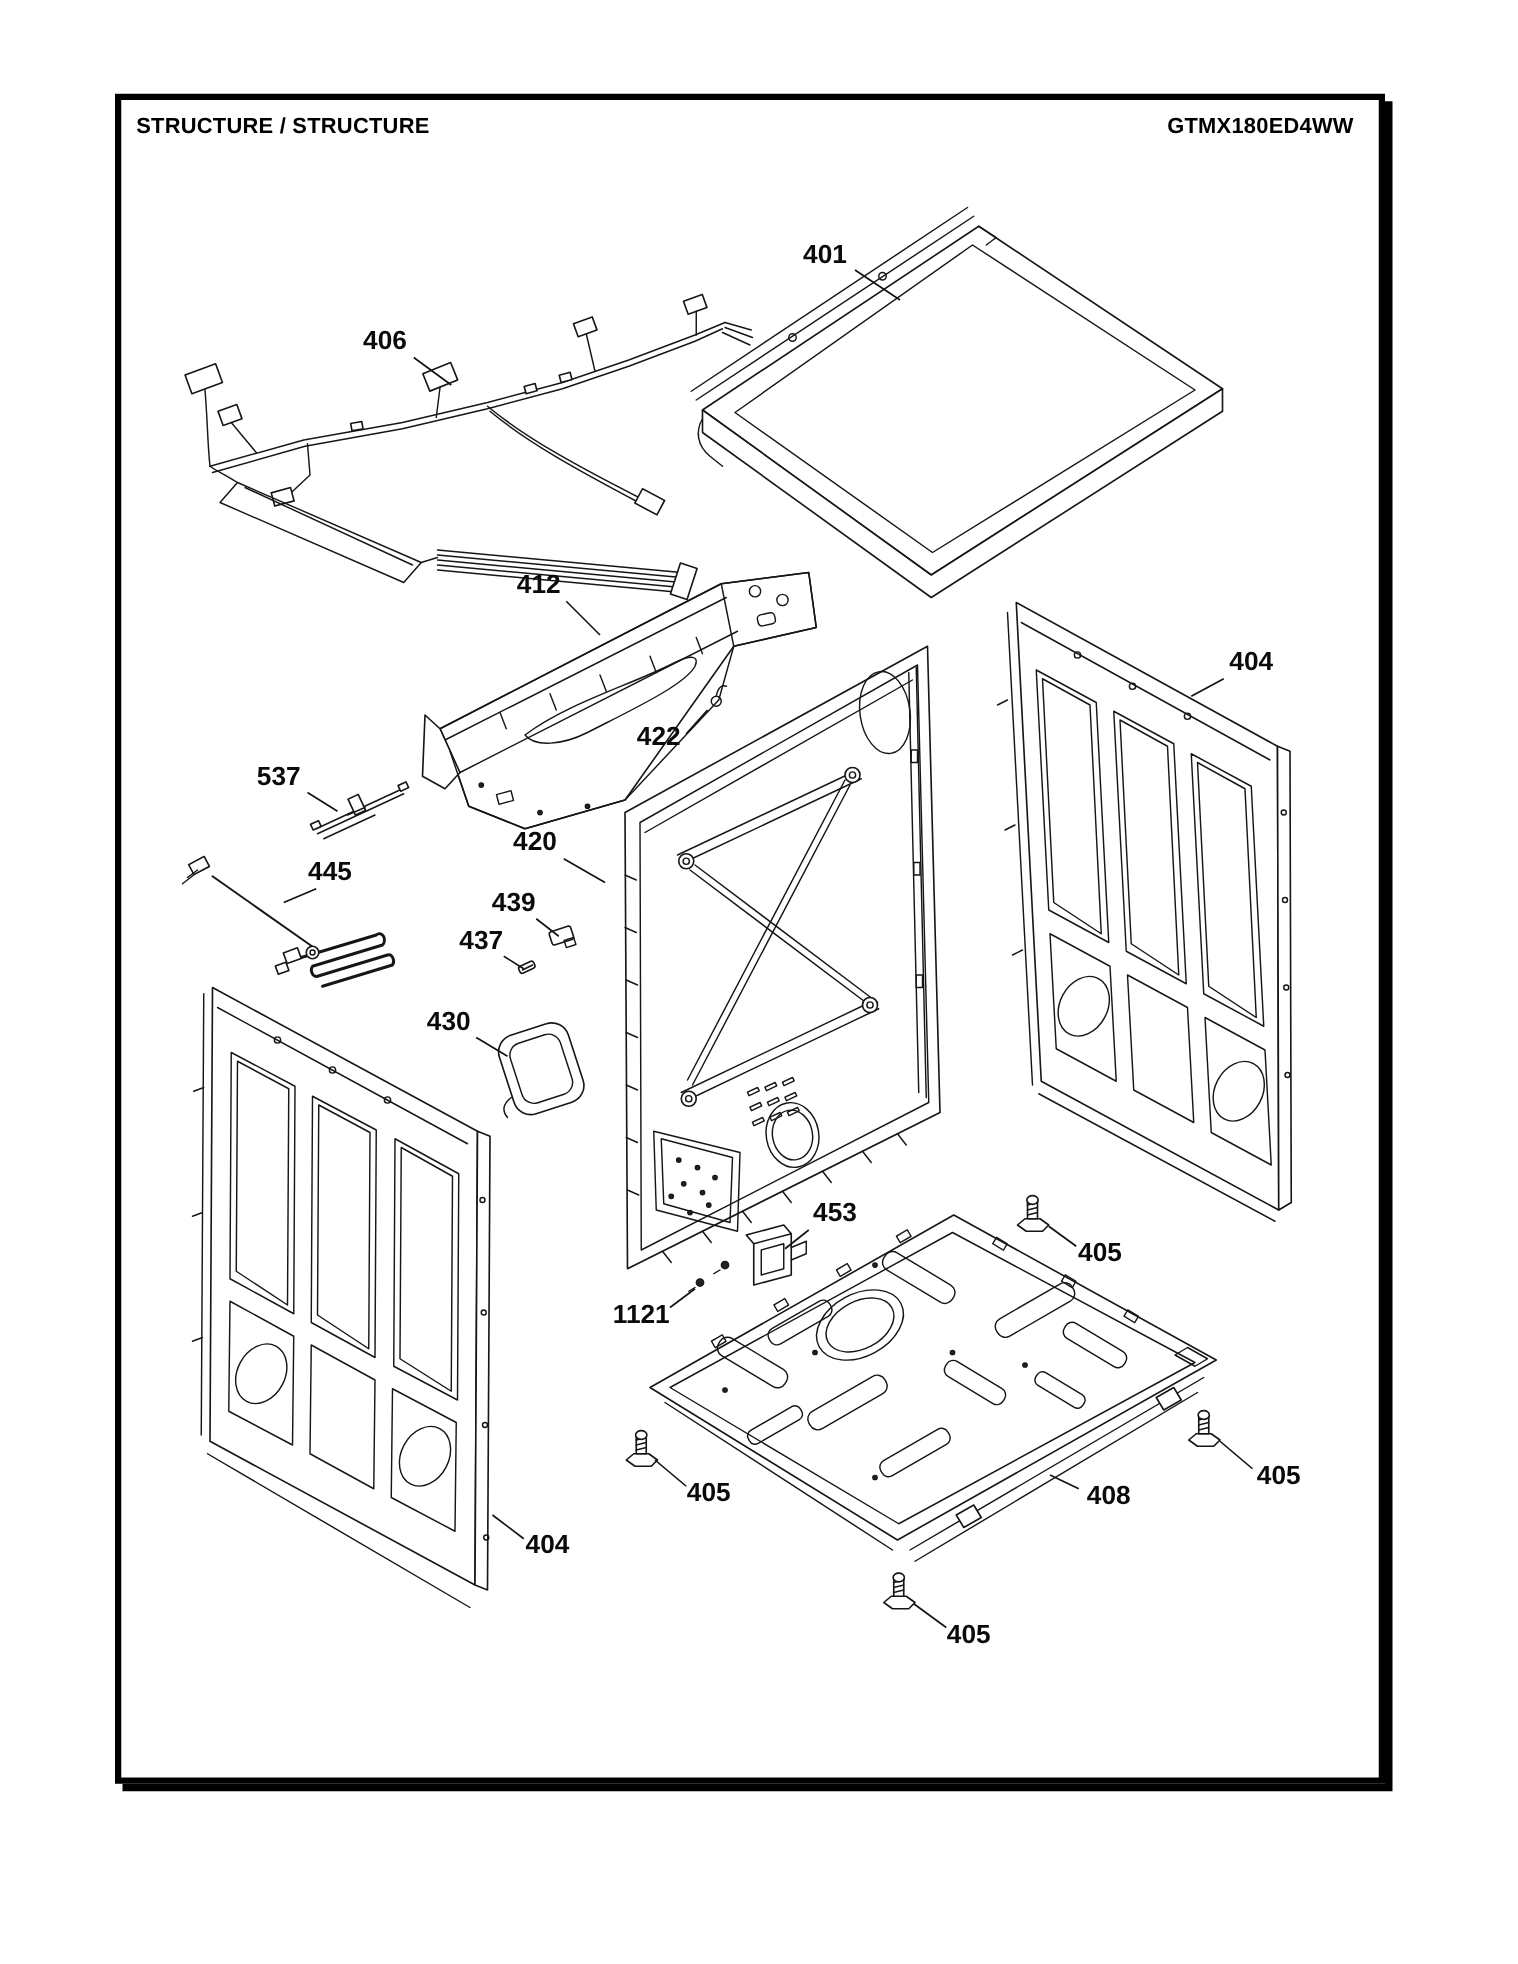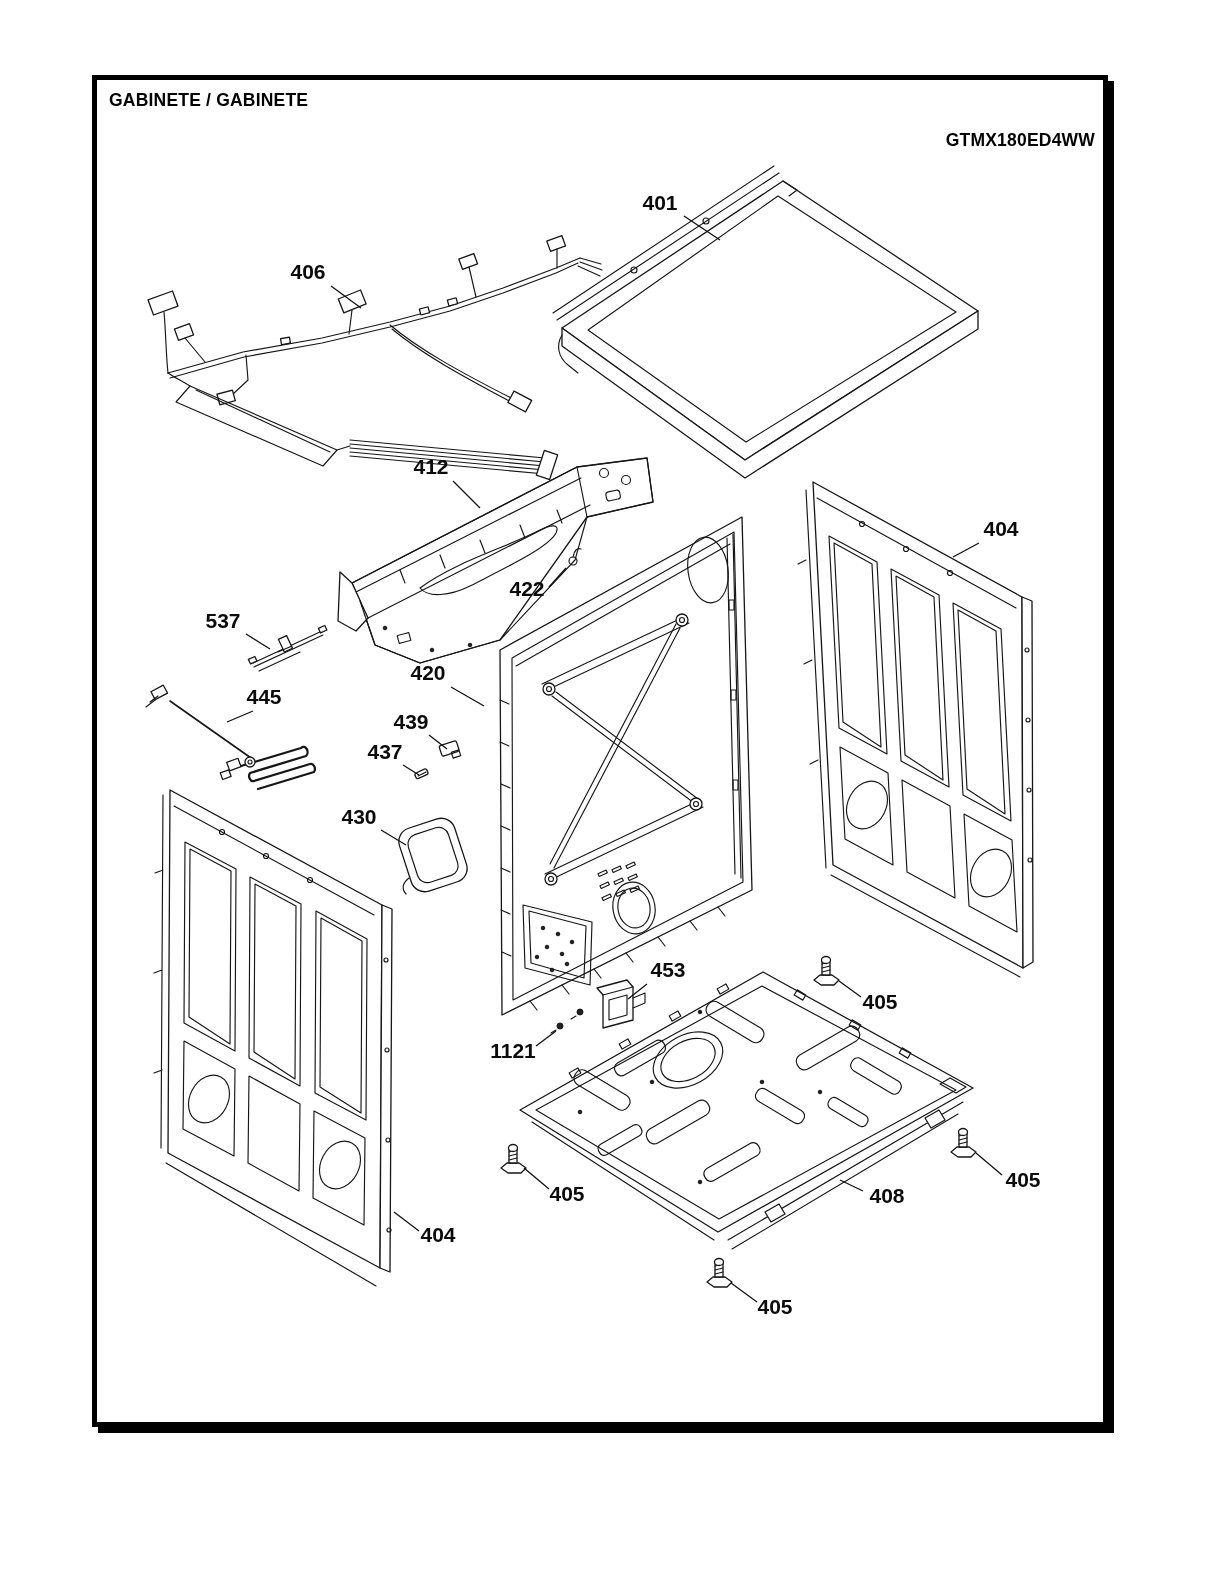--- a/index.html
+++ b/index.html
@@ -3,36 +3,36 @@
 <meta charset="utf-8">
 <style>
   html,body{margin:0;padding:0;background:#fff;}
   .page{position:relative;width:1214px;height:1571px;background:#fff;overflow:hidden;
         font-family:"Liberation Sans",sans-serif;}
   .frame{position:absolute;left:92px;top:75px;width:1006px;height:1342px;
          border:5px solid #000;background:#fff;box-shadow:6px 6px 0 0 #000;}
   .hdr{position:absolute;top:10px;font-weight:bold;font-size:17.5px;color:#000;
        letter-spacing:.2px;white-space:nowrap;}
   .hdr-left{left:12px;}
-  .hdr-right{right:8px;margin-top:40px;}
+  .hdr-right{right:20px;}
   svg.art{position:absolute;left:0;top:0;width:1214px;height:1571px;}
   svg .ln{fill:none;stroke:#161616;stroke-width:1.15;stroke-linejoin:round;stroke-linecap:round;}
   svg .fw{fill:#ffffff;stroke:#161616;stroke-width:1.3;stroke-linejoin:round;}
   svg .thick{stroke-width:2.3;}
   svg .dark{fill:#222;stroke:#161616;}
   svg .leader{stroke:#111;stroke-width:1.3;}
   svg text.part-label{font:700 21px "Liberation Sans",sans-serif;fill:#0b0b0b;text-anchor:middle;}
 </style>
 </head>
 <body>
 
 <div class="page">
 
   <div class="frame">
-    <div class="hdr hdr-left">GABINETE / GABINETE</div>
+    <div class="hdr hdr-left">STRUCTURE / STRUCTURE</div>
     <div class="hdr hdr-right">GTMX180ED4WW</div>
   </div>
 
   <svg class="art" viewBox="0 0 1214 1571">
     <defs>
       <g id="foot-shape">
         <path class="fw" d="M-12,6 L-5,11 L8,11 L13,6 L6,1 L-6,1 Z"></path>
         <path class="fw" d="M-4,-13 L-4,1 L4,1 L4,-13 Z"></path>
         <path class="ln" d="M-4,-10 L4,-12 M-4,-6 L4,-8 M-4,-2 L4,-4"></path>
         <ellipse class="fw" cx="0" cy="-14" rx="4.5" ry="3.5"></ellipse>

